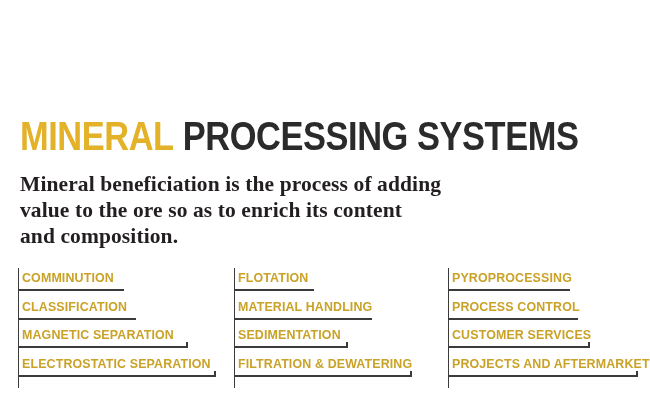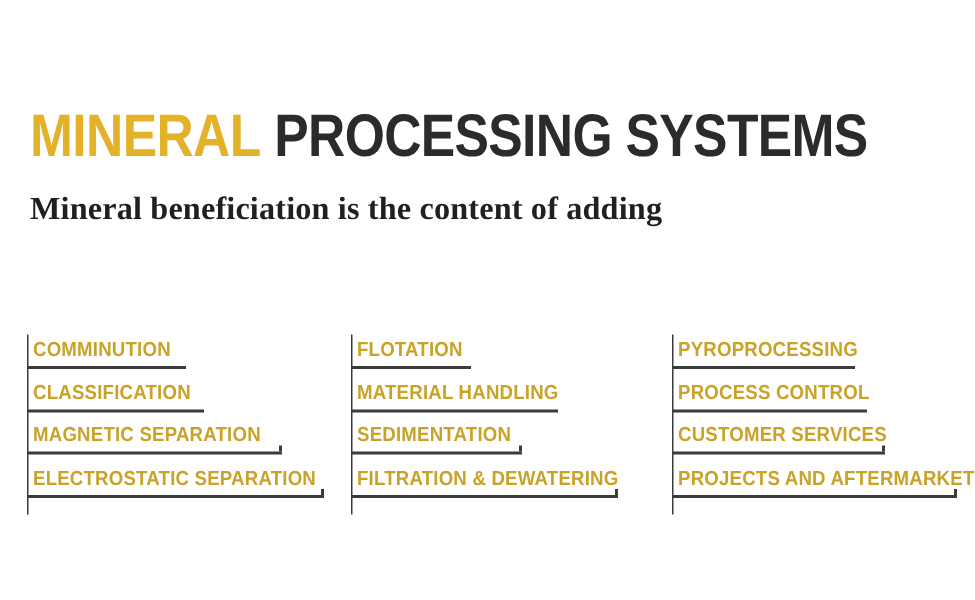--- a/index.html
+++ b/index.html
@@ -14,20 +14,21 @@
     overflow: hidden;
     font-family: "Liberation Sans", sans-serif;
     -webkit-font-smoothing: antialiased;
   }
 
   .page {
     position: relative;
     width: 650px;
     height: 316px;
     background: #ffffff;
+    margin-top: 45px;
   }
 
   
   .title {
     position: absolute;
     left: 20px;
     top: 44px;
     white-space: nowrap;
     font-family: "Liberation Sans Narrow", "Liberation Sans", sans-serif;
     font-weight: 700;
@@ -133,21 +134,23 @@
 </head>
 <body>
 
 <div class="page">
 
   <h1 class="title">
     <span class="gold">MINERAL</span><span>&nbsp;</span><span class="dark">PROCESSING SYSTEMS</span>
   </h1>
 
   <p class="subtitle">
-    <span class="line">Mineral beneficiation is the content of adding</span>
+    <span class="line">Mineral beneficiation is the process of adding</span>
+    <span class="line">value to the ore so as to enrich its content</span>
+    <span class="line">and composition.</span>
   </p>
 
   <div class="columns">
 
     <nav class="column col-0">
       <div class="col-spine"></div>
 
       <a class="link-row">
         <span class="link-label">COMMINUTION</span>
         <span class="link-rule" style="width: 106px;"></span>

